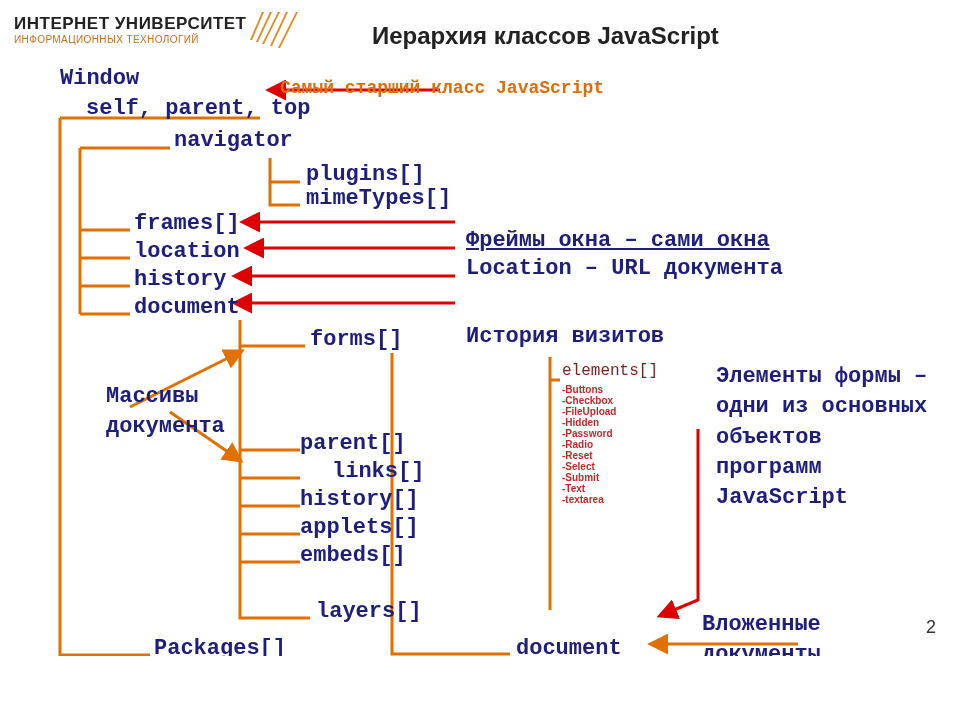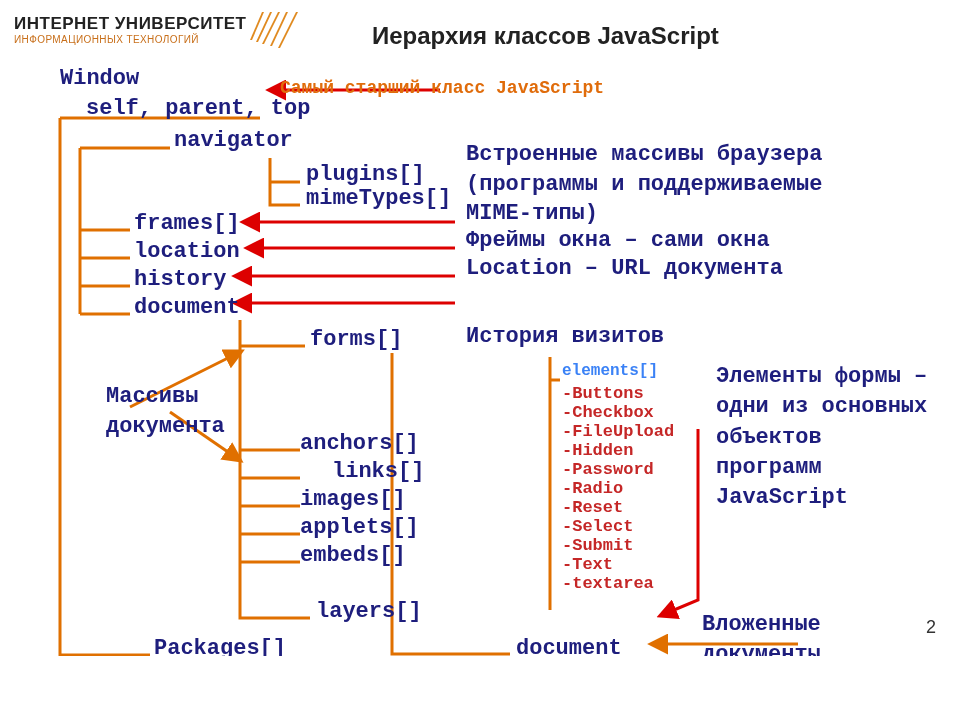--- a/index.html
+++ b/index.html
@@ -2,22 +2,22 @@
 <html><head>
 <meta charset="utf-8">
 <style>
 html,body{margin:0;padding:0;background:#fff;font-family:"Courier New",monospace;}
 .stage{position:relative;width:960px;height:656px;overflow:hidden;}
 .abs{position:absolute;}
 .title{font-family:"Arial Black","Arial",sans-serif;font-weight:900;font-size:24px;color:#222;}
 .logo-txt{font-family:"Arial Black","Arial",sans-serif;font-weight:900;font-size:17px;letter-spacing:.5px;color:#222;}
 .logo-sub{font-family:"Arial",sans-serif;font-size:10px;letter-spacing:.4px;color:#c86f1a;}
 .mono-b{font-family:"Courier New",monospace;font-size:22px;color:#1e1e7d;font-weight:700;}
-.mono-sm{font-family:"Courier New",monospace;font-size:16px;color:#3b82f6;font-weight:700;}
-.mono-red-sm{font-family:Liberation Mono, monospace;font-size:17px;color:#c52727;font-weight:700;}
+.mono-sm{font-family:"Courier New",monospace;font-size:16px;color:#7f1d1d;font-weight:400;}
+.mono-red-sm{font-family:Liberation Sans, sans-serif;font-size:10px;color:#c52727;font-weight:700;}
 .orange-txt{font-family:"Courier New",monospace;font-size:18px;color:#e06c0b;font-weight:700;}
 .pagenum{font-family:"Arial",sans-serif;font-size:18px;color:#333;}
 svg{pointer-events:none;}
 </style>
 </head>
 <body>
 
 <div class="stage">
 
   <svg class="abs" width="960" height="720" style="left:0;top:0;">
@@ -93,23 +93,23 @@
   <div class="abs mono-b" style="left:60px;top:66px;">Window</div>
   <div class="abs mono-b" style="left:60px;top:96px;margin-left:26px;">self, parent, top</div>
   <div class="abs mono-b" style="left:174px;top:128px;">navigator</div>
   <div class="abs mono-b" style="left:306px;top:162px;">plugins[]</div>
   <div class="abs mono-b" style="left:306px;top:186px;">mimeTypes[]</div>
   <div class="abs mono-b" style="left:134px;top:211px;">frames[]</div>
   <div class="abs mono-b" style="left:134px;top:239px;text-align:right;">location</div>
   <div class="abs mono-b" style="left:134px;top:267px;">history</div>
   <div class="abs mono-b" style="left:134px;top:295px;">document</div>
   <div class="abs mono-b" style="left:310px;top:327px;">forms[]</div>
-  <div class="abs mono-b" style="left:300px;top:431px;">anchors[]</div>
+  <div class="abs mono-b" style="left:300px;top:431px;">parent[]</div>
   <div class="abs mono-b" style="left:300px;top:459px;margin-left:32px;">links[]</div>
-  <div class="abs mono-b" style="left:300px;top:487px;">images[]</div>
+  <div class="abs mono-b" style="left:300px;top:487px;">history[]</div>
   <div class="abs mono-b" style="left:300px;top:515px;">applets[]</div>
   <div class="abs mono-b" style="left:300px;top:543px;">embeds[]</div>
   <div class="abs mono-b" style="left:316px;top:599px;">layers[]</div>
   <div class="abs mono-b" style="left:154px;top:636px;">Packages[]</div>
   <div class="abs mono-b" style="left:516px;top:636px;">document</div>
 
   <div class="abs mono-sm" style="left:562px;top:362px;">elements[]</div>
   <div class="abs" style="left:562px;top:384px;" id="elemList">
       <div class="mono-red-sm">-Buttons</div>
       <div class="mono-red-sm">-Checkbox</div>
@@ -118,22 +118,21 @@
       <div class="mono-red-sm">-Password</div>
       <div class="mono-red-sm">-Radio</div>
       <div class="mono-red-sm">-Reset</div>
       <div class="mono-red-sm">-Select</div>
       <div class="mono-red-sm">-Submit</div>
       <div class="mono-red-sm">-Text</div>
       <div class="mono-red-sm">-textarea</div>
     </div>
 
   <div class="abs orange-txt" style="left:280px;top:78px;">Самый старший класс JavaScript</div>
-  <div class="abs mono-b" style="left:466px;top:140px;width:420px;line-height:1.35;">Встроенные массивы браузера (программы и поддерживаемые MIME-типы)</div>
-  <div class="abs mono-b" style="left:466px;top:228px;">Фреймы окна – сами окна</div>
+  <div class="abs mono-b" style="left:466px;top:228px;text-decoration:underline;">Фреймы окна – сами окна</div>
   <div class="abs mono-b" style="left:466px;top:256px;">Location – URL документа</div>
   <div class="abs mono-b" style="left:466px;top:284px;margin-top:40px;">История визитов</div>
   <div class="abs mono-b" style="left:106px;top:382px;width:140px;line-height:1.35;">Массивы документа</div>
   <div class="abs mono-b" style="left:702px;top:610px;width:180px;line-height:1.35;">Вложенные документы</div>
   <div class="abs mono-b" style="left:716px;top:362px;width:220px;line-height:1.38;">Элементы формы – одни из основных объектов программ JavaScript</div>
 
   <div class="abs pagenum" style="right:24px;bottom:18px;">2</div>
 </div>
 
 </body></html>

